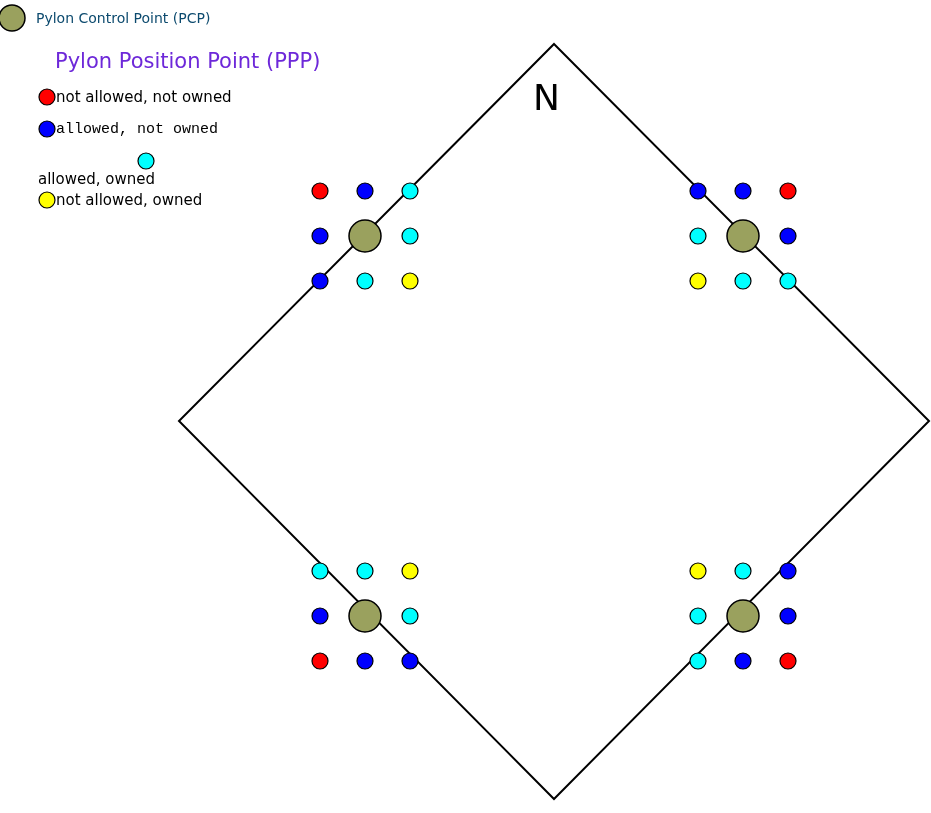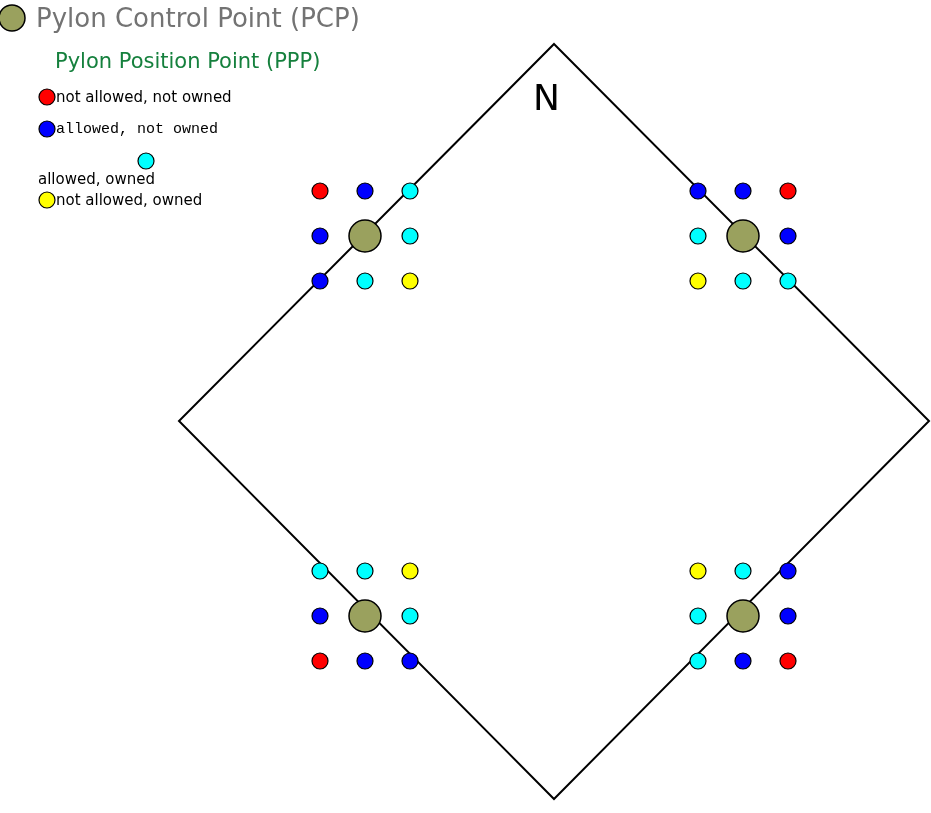--- a/index.html
+++ b/index.html
@@ -37,30 +37,30 @@
   }
   .legend-pcp-row {
     position: absolute;
     left: -2px;
     top: 2px;
     display: flex;
     align-items: center;
     gap: 8px;
   }
   .legend-pcp-row .legend-title {
-    font-size: 26px;
-    color: #737373;
+    font-size: 14px;
+    color: #0c4a6e;
     white-space: nowrap;
   }
   .legend-ppp-title {
     position: absolute;
     left: 55px;
     top: 49px;
     font-size: 21px;
-    color: #15803d;
+    color: #6d28d9;
     white-space: nowrap;
   }
   .legend-item {
     position: absolute;
     left: 38px;
     display: flex;
     align-items: flex-end;
     gap: 0;
   }
   .legend-item .legend-item-label {

